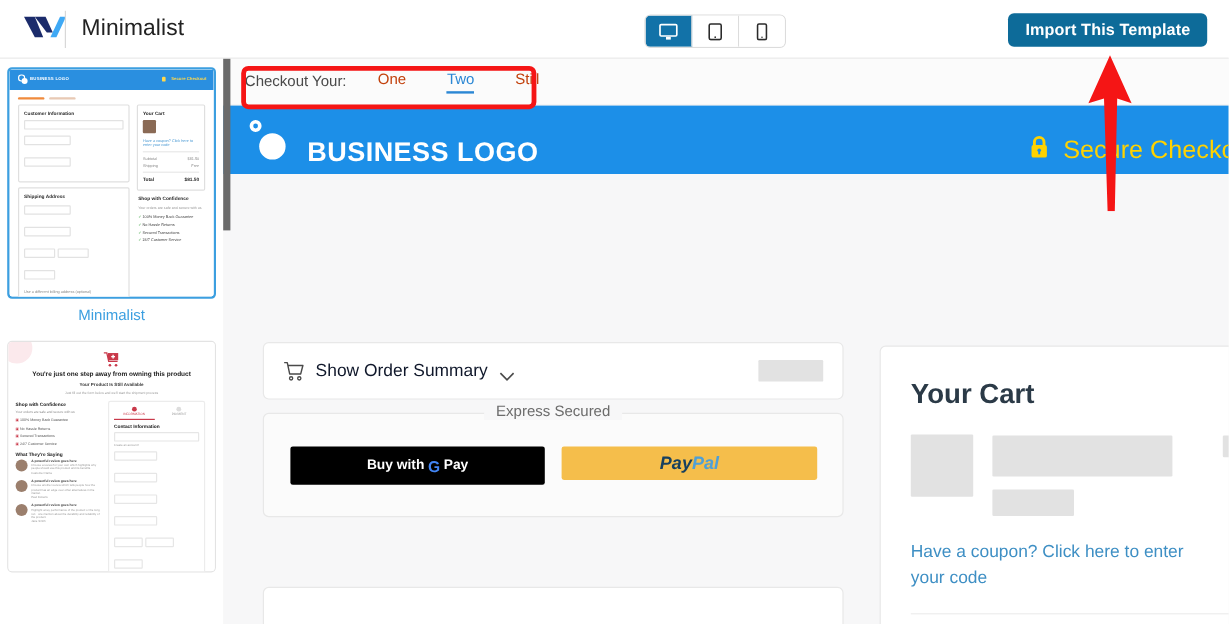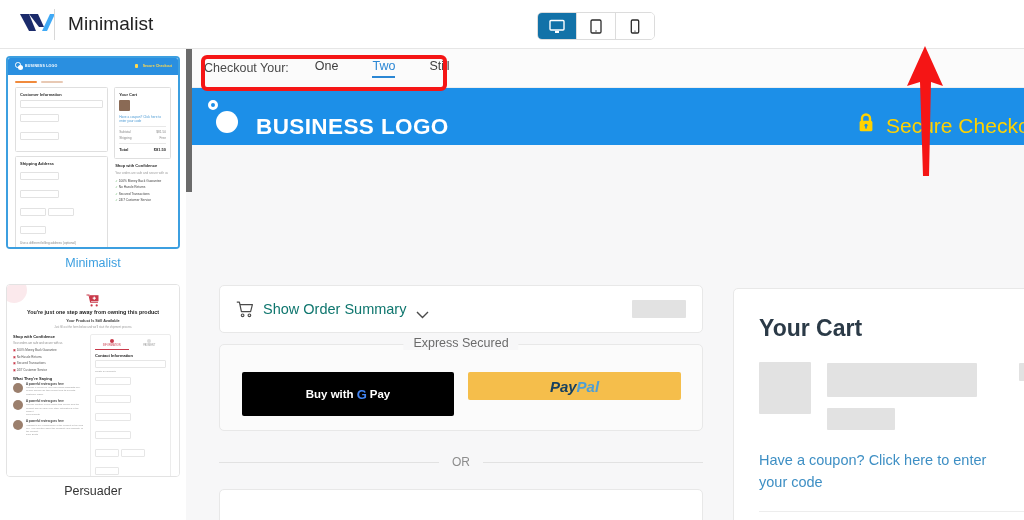--- a/index.html
+++ b/index.html
@@ -139,21 +139,21 @@
     background: #6b6b6b; z-index: 30;
   }
   .steps-bar {
     position: absolute; left: 0; top: 0; width: 838px; height: 39px;
     background: #fbfbfb; border-bottom: 1px solid #eee;
     display: flex; align-items: center; padding-left: 18px; box-sizing: border-box;
     gap: 0px;
   }
   .steps-label { font-size: 12.5px; color: #4a4a4a; margin-right: 26px; }
   .step-item {
-    font-size: 12.5px; color: #404040; margin-right: 34px; cursor: pointer;
+    font-size: 12.5px; color: #c2410c; margin-right: 34px; cursor: pointer;
     padding-bottom: 3px; border-bottom: 2px solid transparent;
   }
   .step-item.active { color: #2b87d4; border-bottom-color: #2b87d4; }
 
   .sitehdr {
     position: absolute; left: 0; top: 39px; width: 838px; height: 57px;
     background: #1c8fe8;
   }
   .sitehdr-logo-ring {
     position: absolute; left: 22px; top: 12px; width: 10px; height: 10px;
@@ -179,34 +179,34 @@
     position: absolute; left: 0; top: 96px; width: 838px; height: 375px;
     background: #f7f7f8;
   }
   .card {
     position: absolute; background: #fff; border: 1px solid #e8e8e8; border-radius: 5px;
     box-sizing: border-box;
   }
   .summary-card { left: 33px; top: 140px; width: 484px; height: 48px;
     display: flex; align-items: center; padding: 0 16px; box-sizing: border-box; }
   .cart-icon { width: 18px; height: 17px; margin-right: 9px; flex: none; }
-  .summary-text { font-size: 14.5px; color: #0f766e; }
+  .summary-text { font-size: 14.5px; color: #0f172a; }
   .chev { margin-left: 10px; width: 13px; height: 8px; flex: none; }
   .ph { background: #e2e2e2; border-radius: 1px; }
   .summary-ph { margin-left: auto; width: 54px; height: 18px; }
 
   .express-card { left: 33px; top: 199px; width: 484px; height: 87px;
     background: #fbfbfb; }
   .express-legend {
     position: absolute; left: 50%; transform: translateX(-50%); top: -9px;
     background: #f7f7f8; padding: 0 10px; font-size: 12.5px; color: #6b6b6b;
   }
   .express-btns { position: absolute; left: 22px; top: 27px; display: flex; gap: 14px; }
   .gpay-btn {
-    width: 212px; height: 44px; background: #000; border-radius: 2px;
+    width: 212px; height: 32px; background: #000; border-radius: 2px;
     display: flex; align-items: center; justify-content: center; gap: 3px;
     color: #fff; font-size: 11.5px; font-weight: 700; cursor: pointer;
   }
   .gpay-g { font-size: 13px; font-weight: 700; }
   .paypal-btn {
     width: 213px; height: 28px; background: #f5be4b; border-radius: 2px;
     display: flex; align-items: center; justify-content: center; cursor: pointer;
     font-size: 15px; font-weight: 800; font-style: italic;
   }
   .pp-a { color: #17405f; }
@@ -271,20 +271,21 @@
         </svg>
       </div>
       <div class="device-btn">
         <svg width="10" height="15" viewBox="0 0 10 15">
           <rect x="1.3" y="1" width="7.4" height="13" rx="1.2" fill="none" stroke="#2b2b2b" stroke-width="1.3"></rect>
           <circle cx="5" cy="12.1" r="0.65" fill="#2b2b2b"></circle>
         </svg>
       </div>
     </div>
 
+    <button class="import-btn">Import This Template</button>
   </div>
 
   <div class="sidebar">
 
     <div class="tpl-card" style="top:7px;">
       <div class="tpl-thumb selected" style="height:193px;">
         <div class="mini">
           <div class="mini-hdr">
             <div class="mini-logo-ring"></div>
             <div class="mini-logo-dot"></div>
@@ -426,21 +427,20 @@
               <div class="pers-inp"></div>
               <div class="pers-tb">Create an account?</div>
               <div><span class="pers-inp half"></span><span class="pers-inp half"></span></div>
               <div><span class="pers-inp half"></span><span class="pers-inp half"></span></div>
               <div><span class="pers-inp third"></span><span class="pers-inp third"></span><span class="pers-inp third"></span></div>
 
             </div>
           </div>
         </div>
       </div>
-      <div class="tpl-label unsel">Persuader</div>
     </div>
   </div>
 
   <div class="preview-wrap">
 
     <div class="steps-bar">
       <span class="steps-label">Checkout Your:</span>
       <span class="step-item">One</span>
       <span class="step-item active">Two</span>
       <span class="step-item">Still</span>
@@ -488,25 +488,20 @@
             <span class="gpay-g" style="color:#4285f4">G</span>
             <span>Pay</span>
           </div>
           <div class="paypal-btn">
             <span class="pp-a">Pay</span>
               <span class="pp-b">Pal</span>
           </div>
         </div>
       </div>
 
-      <div class="or-wrap">
-        <span class="or-line"></span>
-        <span class="or-text">OR</span>
-        <span class="or-line"></span>
-      </div>
 
       <div class="card cust-card">
         <div class="cust-title">Customer Information</div>
       </div>
 
       <div class="card cart-card">
         <div class="cart-title">Your Cart</div>
         <div class="ph cart-img-ph"></div>
         <div class="ph cart-l1-ph"></div>
         <div class="ph cart-l2-ph"></div>

